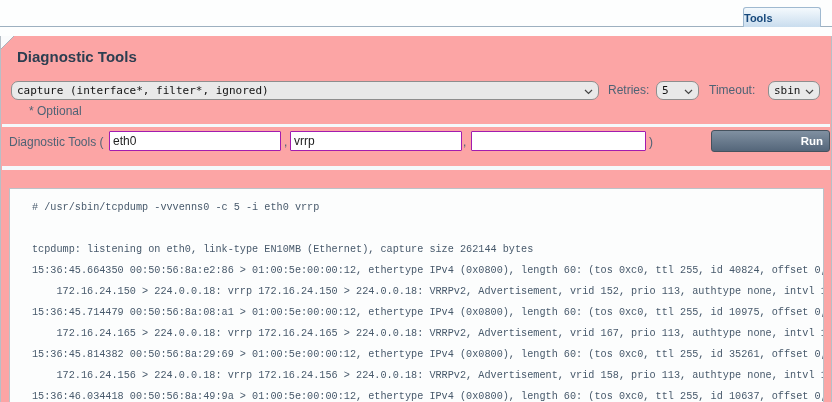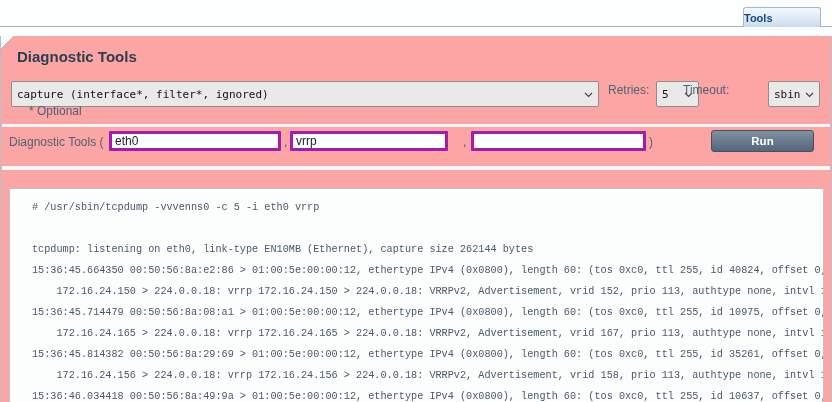--- a/index.html
+++ b/index.html
@@ -30,64 +30,65 @@
   .corner { position:absolute; top:0; left:0; }
   .page-title {
     position:absolute; top:12px; left:16px; margin:0;
     font-size:15px; font-weight:bold; color:#2c3e50;
   }
   .row-divider { position:absolute; left:1px; right:1px; background:#f5f9fc; }
   .sep1 { top:88px; height:3px; }
   .sep2 { top:130px; height:4px; }
 
   .selectbox {
-    position:absolute; height:26px;
-    background:#e9e9e9; border:1px solid #8e8e8e; border-radius:2px;
+    position:absolute; height:19px;
+    background:#e9e9e9; border:1px solid #8e8e8e; border-radius:7px;
     display:flex; align-items:center; cursor:pointer;
     color:#111;
   }
   .selectbox .sel-text {
     flex:1; padding-left:5px; overflow:hidden; white-space:nowrap;
     font-family:"DejaVu Sans Mono", monospace; font-size:11px;
   }
   .selectbox .chev { flex:0 0 auto; margin:2px 5px 0 2px; }
 
   .sel-tool { left:10px; top:45px; width:588px; }
   .sel-retries { left:655px; top:45px; width:43px; }
   .sel-timeout { left:767px; top:45px; width:52px; }
 
   .field-label {
     position:absolute; font-size:12px; color:#4f6375; line-height:19px;
   }
   .lbl-retries { left:607px; top:45px;text-align:center; }
-  .lbl-timeout { left:682px; top:45px; }
+  .lbl-timeout { left:708px; top:45px; }
   .optional-note { left:28px; top:66px; }
   .lbl-diag { left:8px; top:96px; line-height:20px; }
   .punct { position:absolute; font-size:12px; color:#4f6375; line-height:20px; }
 
   .txt-input {
     position:absolute; top:95px; height:20px;
-    border:3px solid #a21caf; background:#fff; border-radius:1px;
+    border:1px solid #a21caf; background:#fff; border-radius:1px;
     font-family:"Liberation Sans", sans-serif; font-size:12px; color:#222;
     padding:0 3px;
   }
   .in1 { left:108px; width:172px; }
-  .in2 { left:289px; width:158px; }
+  .in2 { left:289px; width:172px; }
   .in3 { left:470px; width:175px; }
   .comma1 { left:283px; top:96px; }
   .comma2 { left:462px; top:96px; }
   .paren-close { left:648px; top:96px; }
 
   .run-btn {
-    position:absolute; left:710px; top:94px; width:103px; height:22px;
+    position:absolute; left:710px; top:94px; width:119px; height:22px;
     background:linear-gradient(#8090a1, #54667a);
     border:1px solid #45525e; border-radius:3px;
     color:#fff; font-size:11.5px; font-weight:bold;
     font-family:"Liberation Sans", sans-serif;
     cursor:pointer;
+    text-align:right;
   }
   .output {
     position:absolute; left:8px; top:152px; width:815px; height:232px;
     background:#fcfdfd; border:1px solid #bcc2c8; overflow:hidden;
   }
   .output pre {
     margin:0; padding:8px 0 0 22px;
     font-family:Liberation Mono, monospace;
     font-size:10.2px; line-height:21px;
     color:#47596b; white-space:pre;

